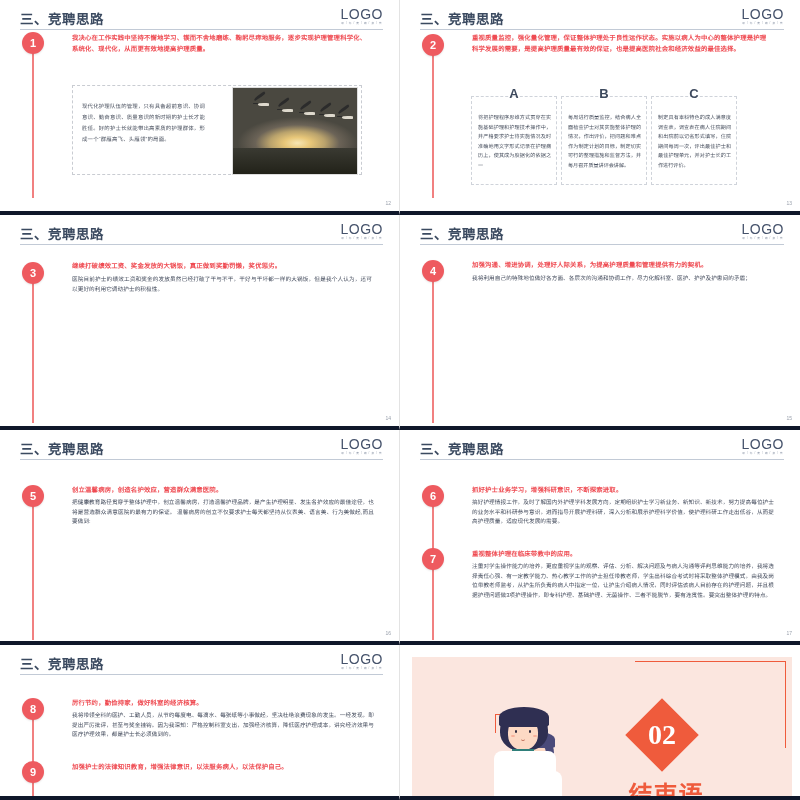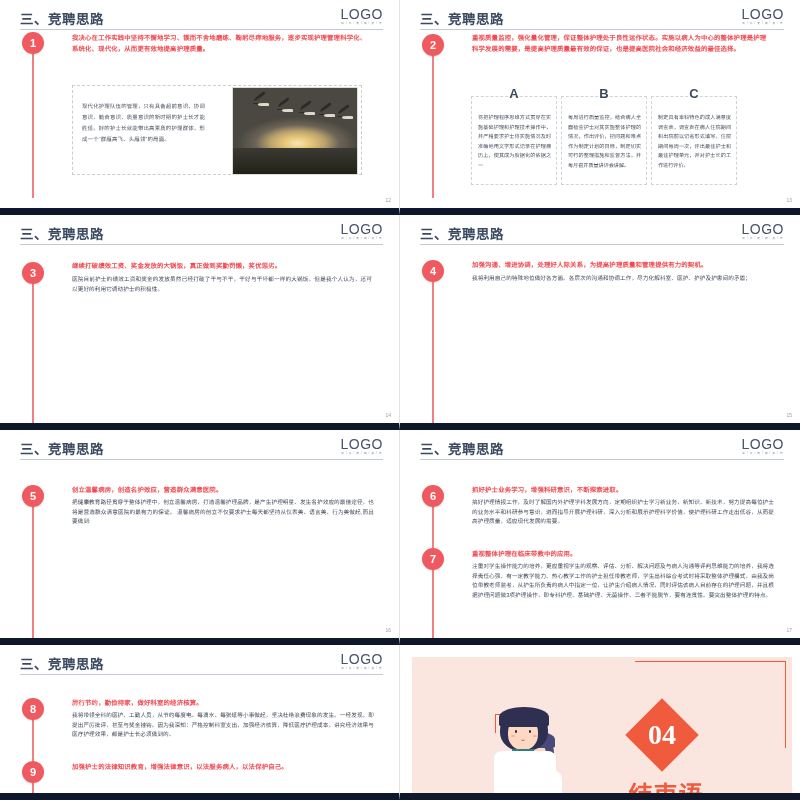--- a/index.html
+++ b/index.html
@@ -14,21 +14,21 @@
     display:grid;
     grid-template-columns:400px 400px;
     grid-template-rows:215px 215px 215px 155px;
   }
   .slide{
     position:relative;
     background:#fff;
     overflow:hidden;
     box-sizing:border-box;
     border-right:1px solid #e3e3e3;
-    border-bottom:7px solid #0f172a;
+    border-bottom:4px solid #0f172a;
     padding-left:13px;
   }
   .slide.last-col{border-right:none;}
 
   
   .s-head{
     position:absolute;left:20px;right:16px;top:8px;height:26px;
   }
   .s-title{
     position:absolute;left:0;top:0;
@@ -366,21 +366,21 @@
         <div class="doc-eye" style="left:117px;top:73px;"></div>
         <div class="doc-cheek" style="left:99px;top:78px;"></div>
         <div class="doc-cheek" style="left:121px;top:78px;"></div>
         <div class="doc-mouth" style="left:109px;top:81px;"></div>
         <div class="doc-shirt" style="left:100px;top:92px;width:22px;height:22px;"></div>
         <div class="doc-tie" style="left:108px;top:98px;width:6px;height:26px;"></div>
         <div class="doc-coat" style="left:82px;top:94px;width:62px;height:62px;"></div>
       </div>
 
       <div class="diamond"></div>
-      <div class="diamond-num">04</div>
+      <div class="diamond-num">02</div>
       <div class="close-title">结束语</div>
 
       <div class="close-bracket-tr"></div>
       <div class="close-bracket-bl"></div>
     </div>
   </div>
 
 </div>
 
 </body></html>

